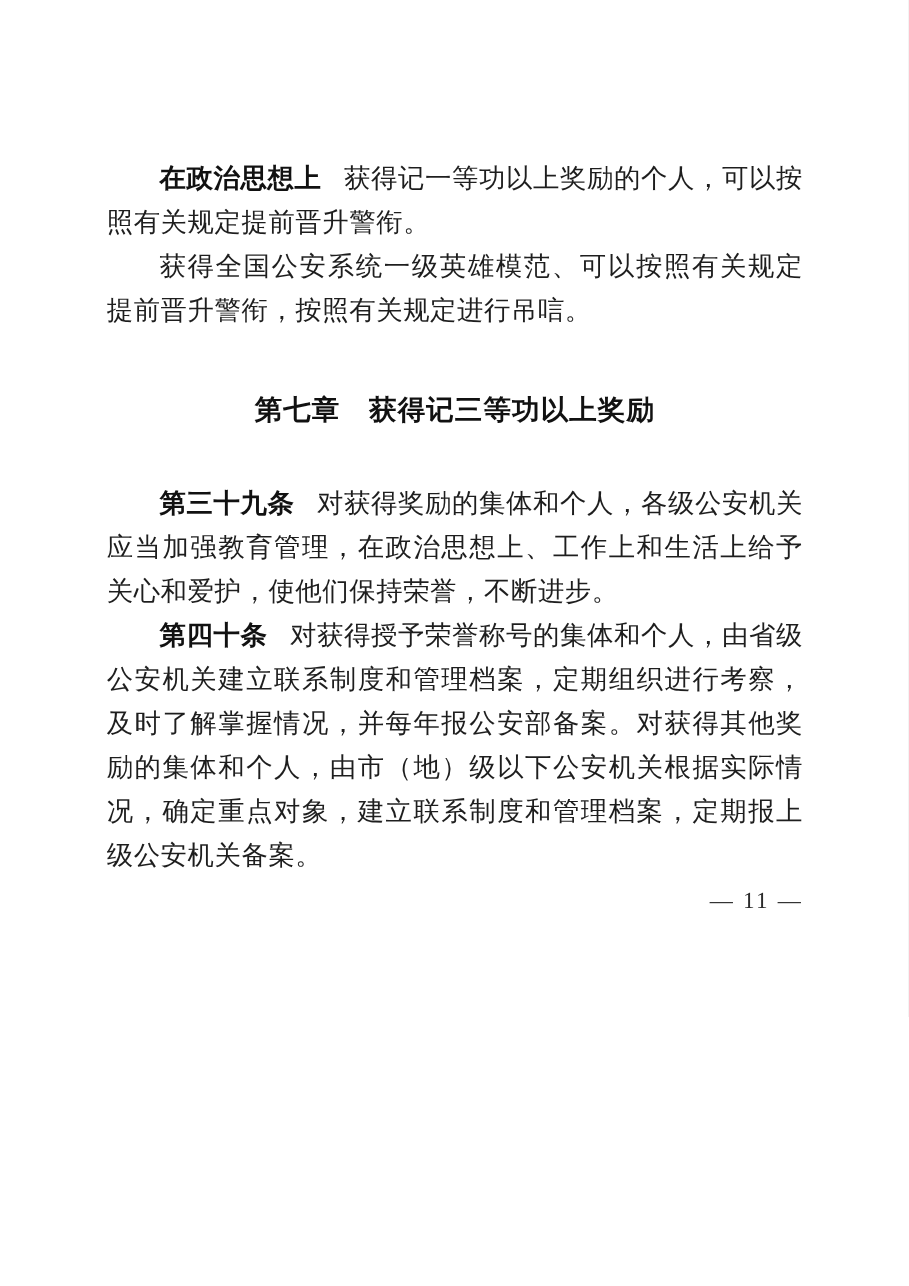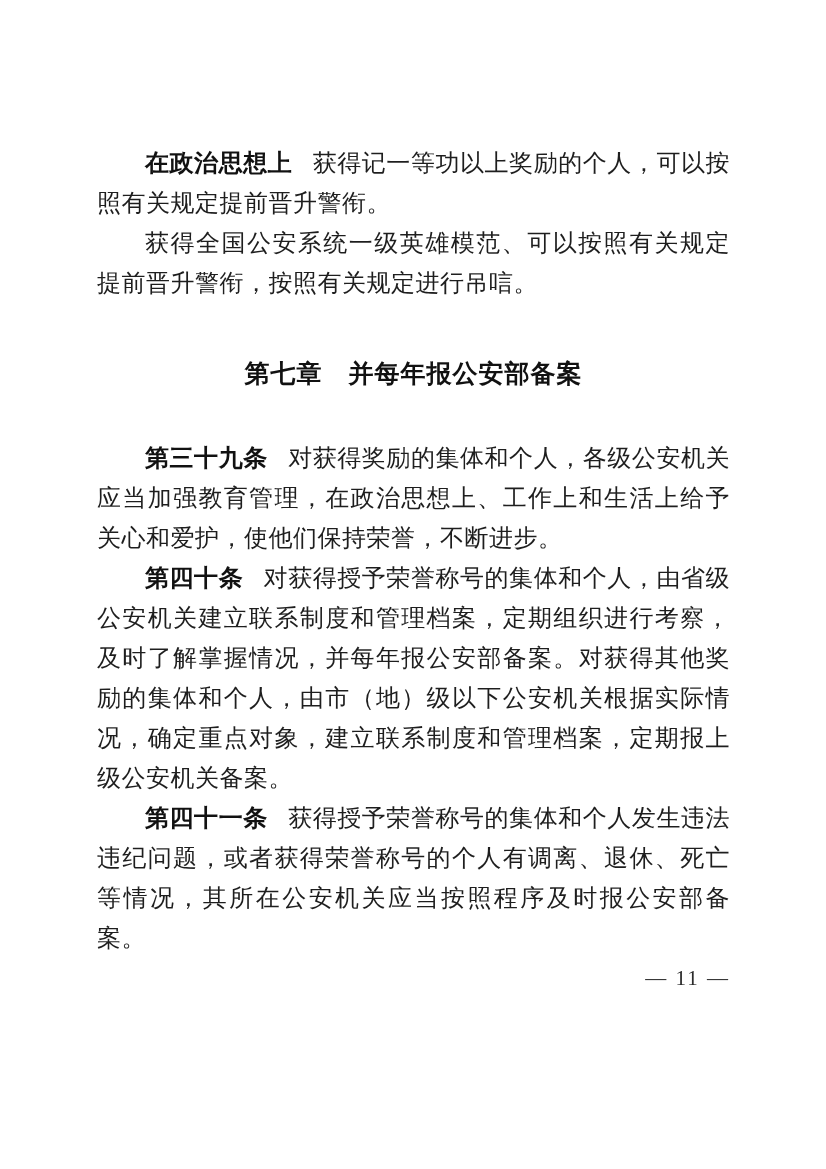--- a/index.html
+++ b/index.html
@@ -62,24 +62,23 @@
 
 <div class="page">
   <div class="content">
 
     <p class="para"><span class="art-num">在政治思想上</span><span class="art-text">获得记一等功以上奖励的个人，可以按照有关规定提前晋升警衔。</span></p>
 
 
     <p class="para"><span class="art-text">获得全国公安系统一级英雄模范、可以按照有关规定提前晋升警衔，按照有关规定进行吊唁。</span></p>
 
 
-    <h2 class="chapter">第七章　并每年报公安部备案</h2>
+    <h2 class="chapter">第七章　获得记三等功以上奖励</h2>
 
     <p class="para"><span class="art-num">第三十九条</span><span class="art-text">对获得奖励的集体和个人，各级公安机关应当加强教育管理，在政治思想上、工作上和生活上给予关心和爱护，使他们保持荣誉，不断进步。</span></p>
 
     <p class="para"><span class="art-num">第四十条</span><span class="art-text">对获得授予荣誉称号的集体和个人，由省级公安机关建立联系制度和管理档案，定期组织进行考察，及时了解掌握情况，并每年报公安部备案。对获得其他奖励的集体和个人，由市（地）级以下公安机关根据实际情况，确定重点对象，建立联系制度和管理档案，定期报上级公安机关备案。</span></p>
 
-    <p class="para"><span class="art-num">第四十一条</span><span class="art-text">获得授予荣誉称号的集体和个人发生违法违纪问题，或者获得荣誉称号的个人有调离、退休、死亡等情况，其所在公安机关应当按照程序及时报公安部备案。</span></p>
 
     <div class="page-number">— 11 —</div>
 
   </div>
 </div>
 
 </body></html>

